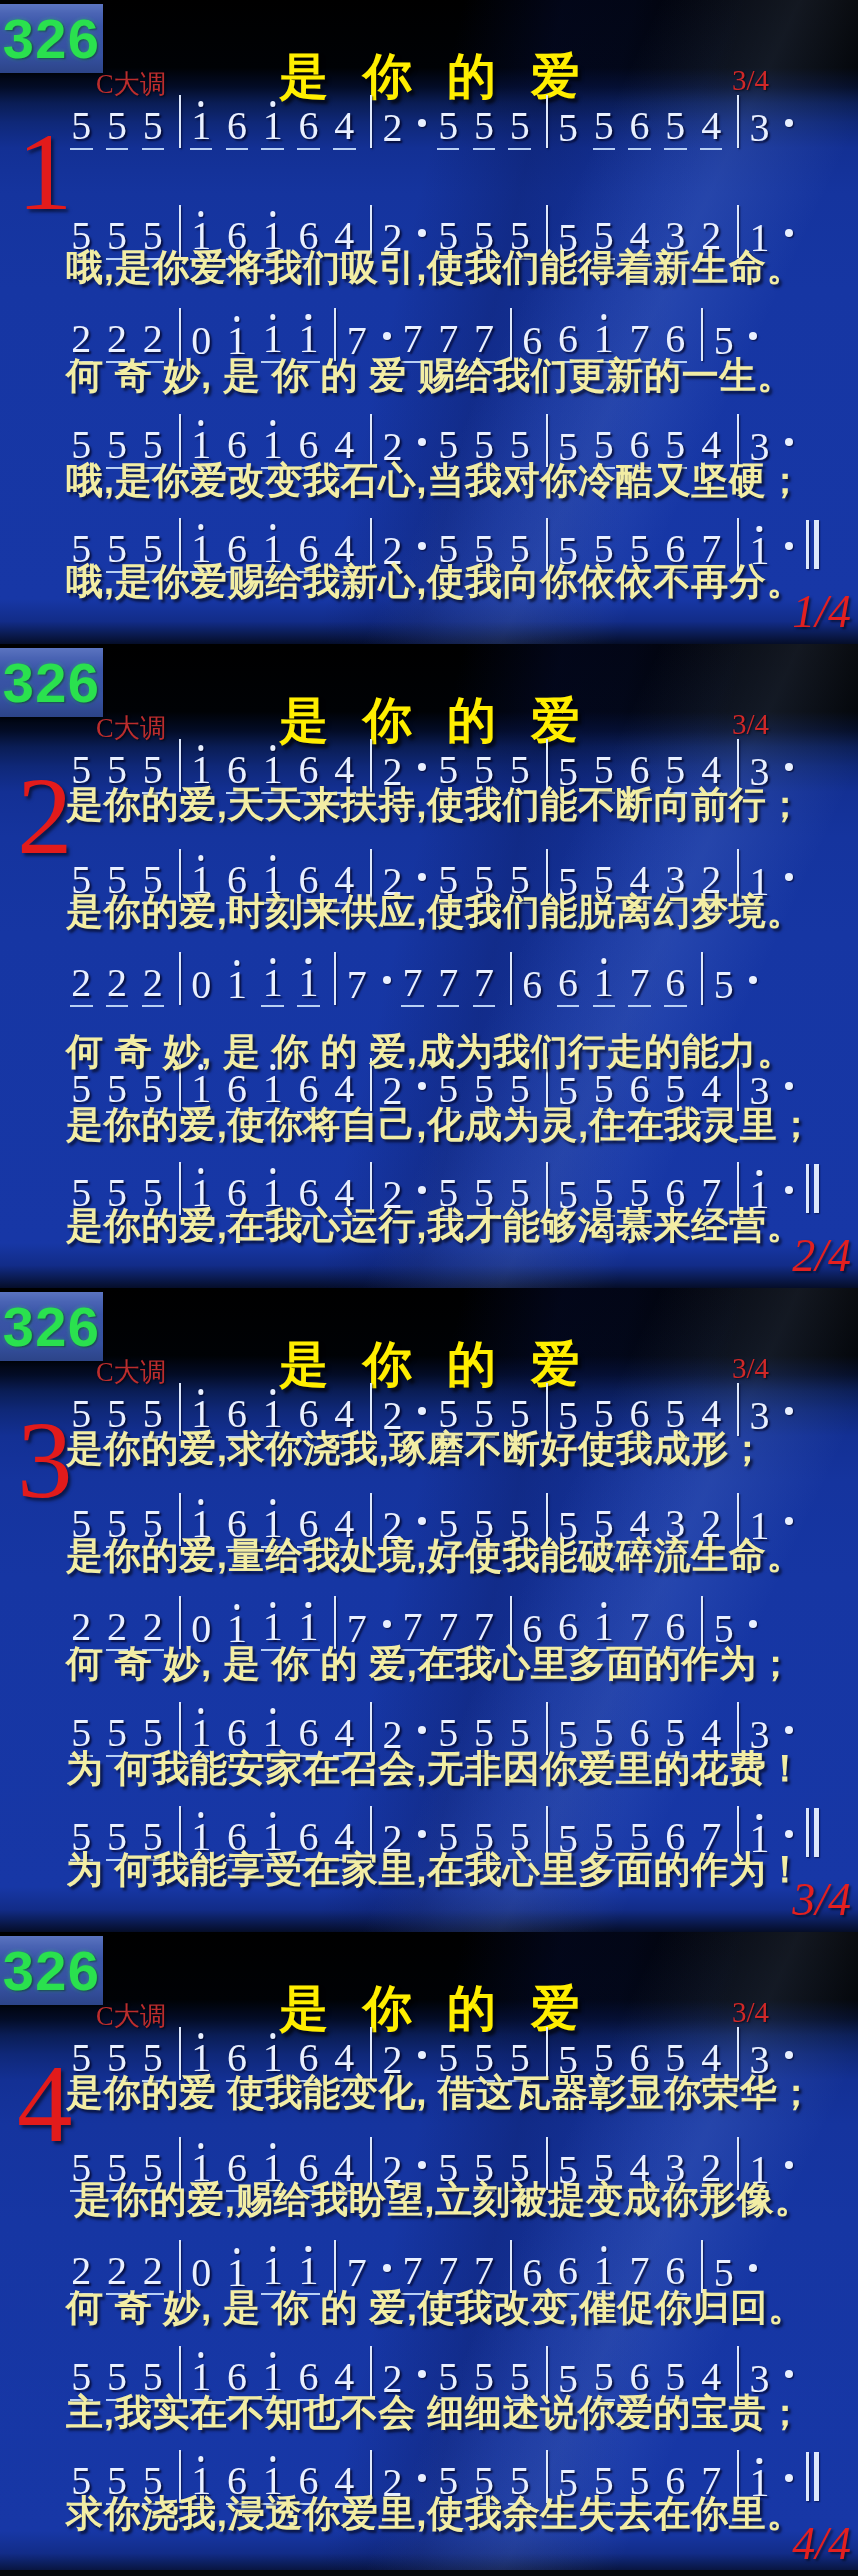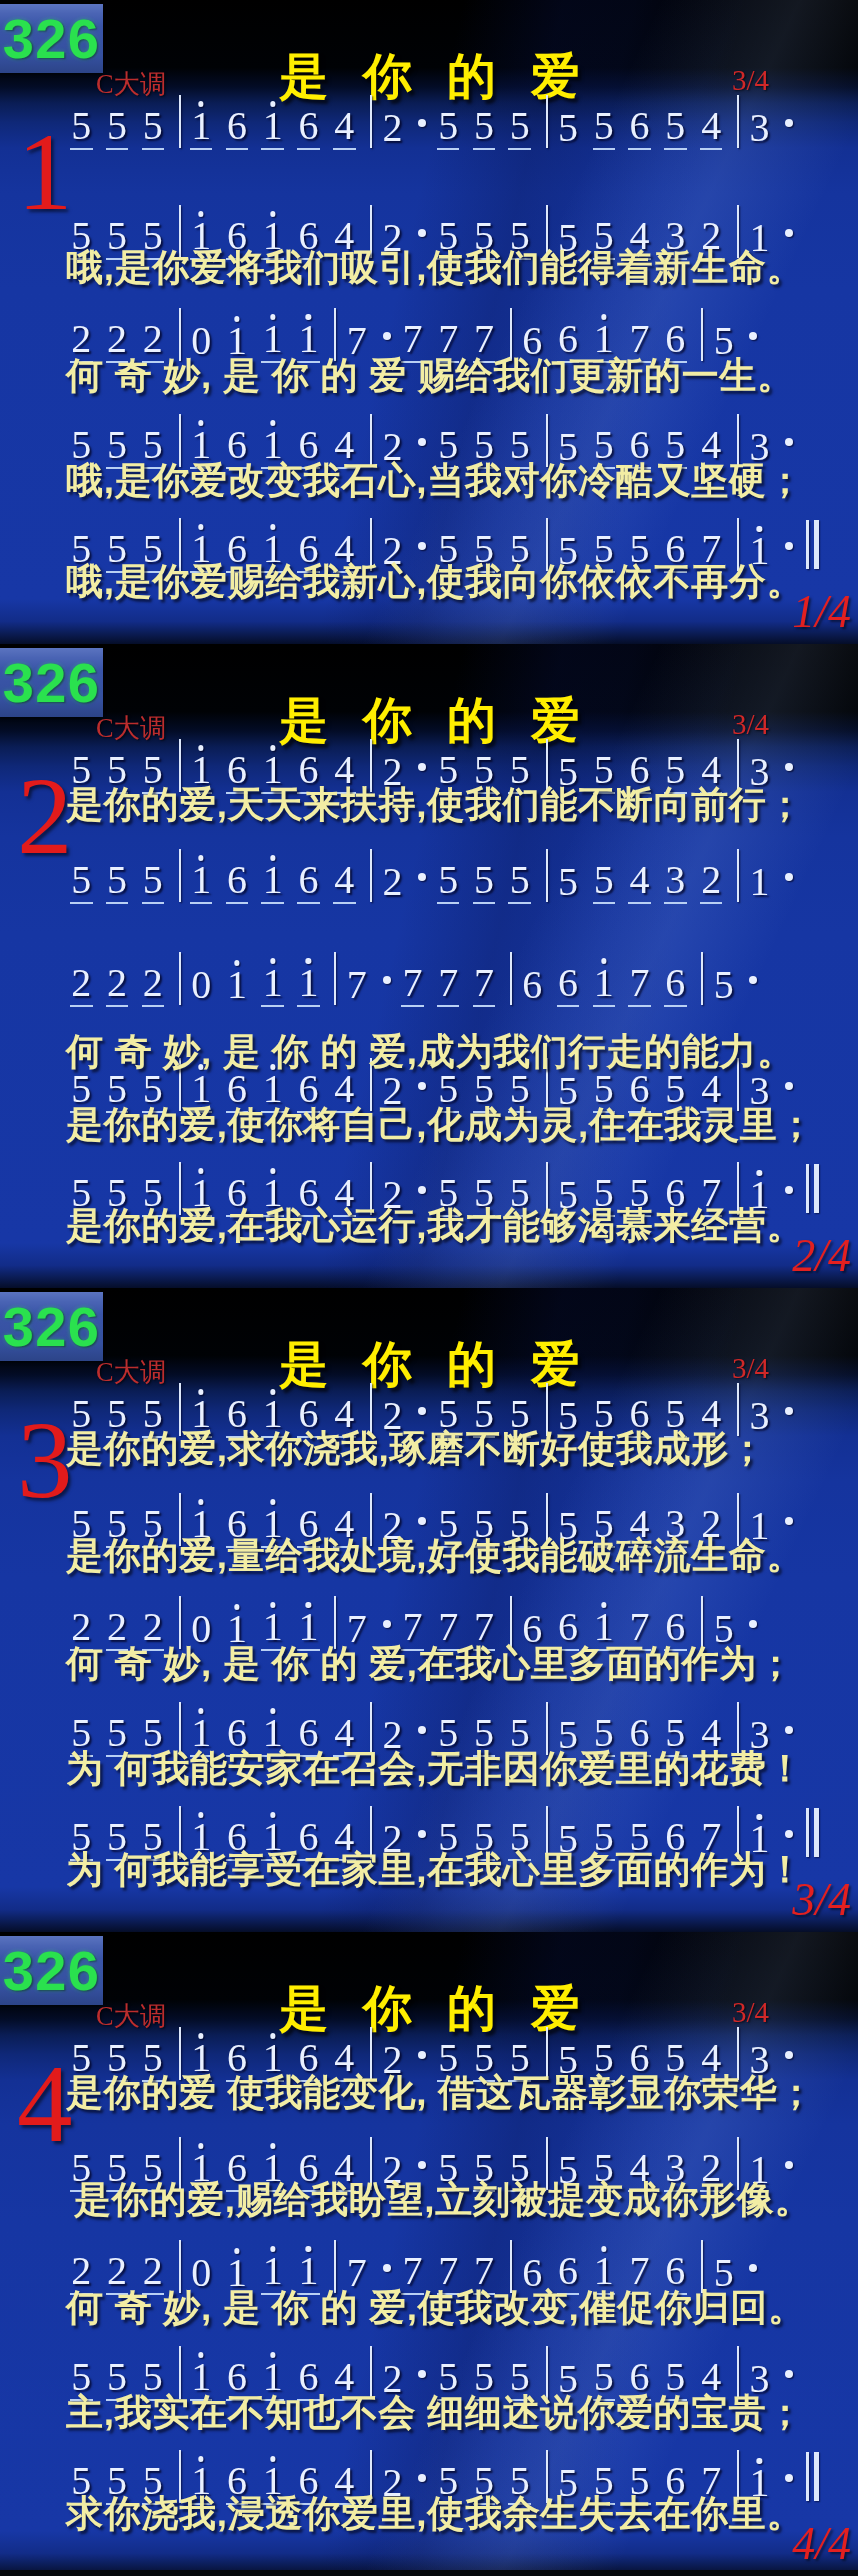--- a/index.html
+++ b/index.html
@@ -375,20 +375,21 @@
         <span class="note u">7</span>
         <span class="barline"></span>
         <span class="note">1<span class="octave-dot"></span></span>
         <span class="aug-dot"></span>
         <span class="final-barline">
           <span class="b1"></span>
           <span class="b2"></span>
         </span>
       </div>
       <div class="lyrics-line" style="top: 140px;">是你的爱,天天来扶持,使我们能不断向前行；</div>
+      <div class="lyrics-line" style="top: 247px;">是你的爱,时刻来供应,使我们能脱离幻梦境。</div>
       <div class="lyrics-line" style="top: 355px; margin-top: 32px;">何 奇 妙, 是 你 的 爱,成为我们行走的能力。</div>
       <div class="lyrics-line" style="top: 460px;">是你的爱,使你将自己,化成为灵,住在我灵里；</div>
       <div class="lyrics-line" style="top: 561px;">是你的爱,在我心运行,我才能够渴慕来经营。</div>
       <div class="page-indicator">2/4</div>
     </section>
     <section class="slide">
       <div class="hymn-box">
         <span class="hymn-number">326</span>
       </div>
       <h1 class="song-title">是 你 的 爱</h1>

